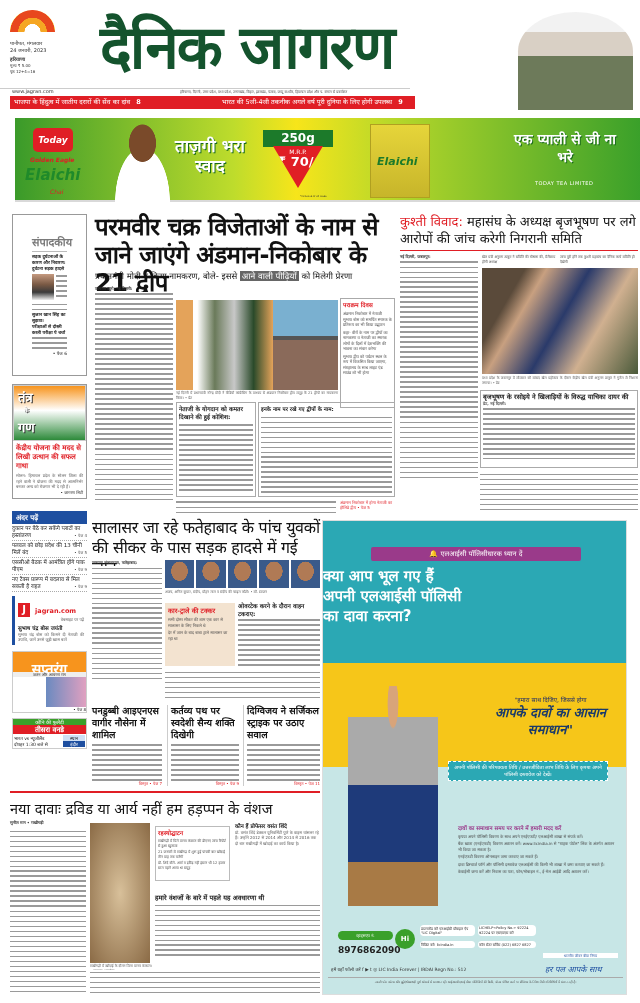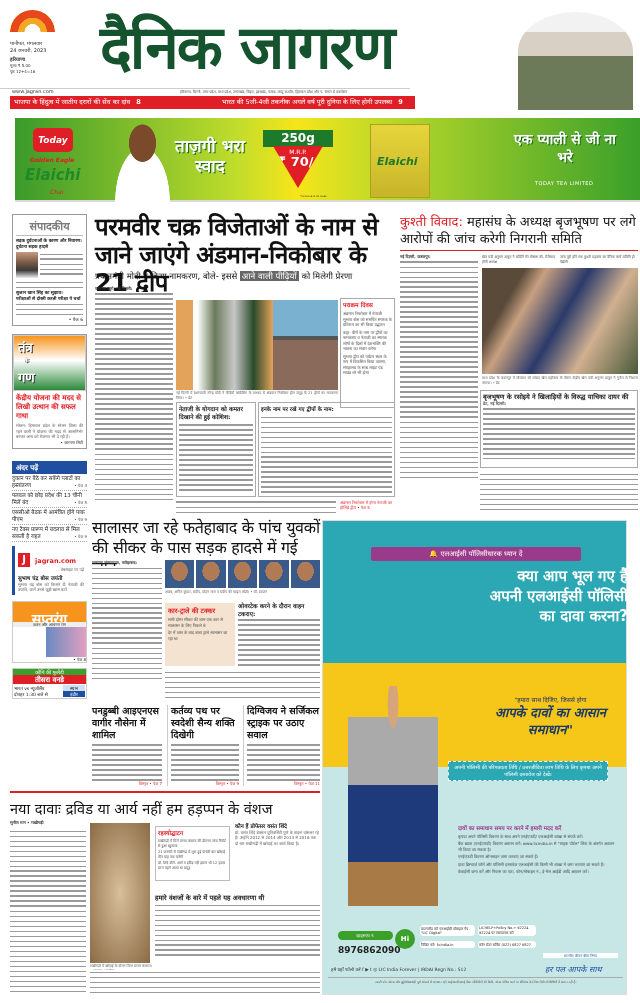--- a/index.html
+++ b/index.html
@@ -27,21 +27,21 @@
 .ad .pack{left:248px;top:12px;width:70px;height:17px;background:#1c7a2a;color:#fff;font-weight:900;font-size:12px;line-height:17px;text-align:center}
 .ad .mrp{left:258px;top:28px;width:50px;height:42px;background:#e01e25;clip-path:polygon(0 0,100% 0,50% 100%);color:#fff;font-size:6px;text-align:center;padding-top:2px}
 .ad .mrp b{display:block;font-size:13px;line-height:14px}
 .ad .incl{left:285px;top:77px;font-size:2.5px;color:#333}
 .ad .packet{left:355px;top:6px;width:60px;height:74px;background:linear-gradient(#e6d53a,#c7b52a);border:1px solid #b0a020}
 .ad .packet span{position:absolute;left:6px;top:30px;color:#1c7a2a;font-weight:900;font-size:11px;font-style:italic}
 .ad .slogan{left:495px;top:12px;color:#fff;font-size:14px;font-weight:900;text-shadow:1px 1px 0 #1a6a1a;line-height:18px;width:110px;text-align:center}
 .ad .company{left:520px;top:62px;color:#fff;font-size:5px;letter-spacing:.5px}
 
 .leftcol{left:12px;top:214px;width:75px}
-.box{border:1px solid #999;padding:3px}
+.box{border:1px solid #999;padding:19px}
 .sampad{font-size:11px;font-weight:700;color:#7a7a7a;text-align:center;border-bottom:1px solid #bbb;padding-bottom:2px}
 .sub{font-size:4.5px;font-weight:700;color:#222;line-height:6px}
 .photo{background:linear-gradient(#c59a80,#7a5a45 40%,#3a3a3a 70%,#eee);}
 .tantra{background:linear-gradient(#f7941d,#fff 45%,#2d8a3a);height:56px;position:relative;border:1px solid #ccc}
 .tantra span{position:absolute;color:#fff;font-weight:900;font-size:13px;text-shadow:1px 1px 0 #333}
 .green-title{color:#e01e25;font-size:7px;font-weight:700;line-height:9px}
 .andar{background:#1e4fa0;color:#fff;font-size:7px;font-weight:700;padding:2px 4px}
 .andar-item{font-size:5.5px;line-height:7px;color:#222;border-bottom:1px dotted #aaa;padding:1px 0}
 .andar-item em{font-style:normal;color:#555;font-size:4px;float:right}
 .jagran{border-left:3px solid #1e4fa0;padding:2px 3px}
@@ -62,21 +62,21 @@
 .hl2{left:92px;top:518px;font-size:16px;line-height:20px;color:#111;width:230px;letter-spacing:-0.3px}
 .faces{left:165px;top:560px;width:155px;height:28px;display:flex;gap:2px}
 .faces div{flex:1;background:radial-gradient(ellipse at 50% 40%,#b07a55 0 40%,#3a5a8a 41%)}
 .carbox{left:165px;top:603px;width:70px;height:63px;background:#f3e3d0;padding:3px}
 .carbox h4{color:#e01e25;font-size:6.5px}
 .subhl{font-size:9.5px;line-height:12px;color:#111;font-weight:700}
 .divider-red{height:2px;background:#e01e25}
 
 .lic{left:322px;top:520px;width:305px;height:475px;background:linear-gradient(180deg,#2ba8b4 0 30%,#f6c619 30% 52%,#c7e6e6 52% 100%);border:1px solid #ddd}
 .lic .badge{left:48px;top:26px;width:210px;height:14px;background:#9a3a8a;color:#fff;font-size:7px;line-height:14px;text-align:center;border-radius:2px}
-.lic .q{left:0;width:305px;text-align:right;color:#fff;font-weight:700;font-size:15px;line-height:20px}
+.lic .q{left:0;width:305px;text-align:left;color:#fff;font-weight:700;font-size:15px;line-height:20px}
 .lic .quote{left:155px;top:175px;width:145px;color:#1a2a6a;font-size:6px;text-align:center}
 .lic .quote b{display:block;font-size:13px;font-style:italic;line-height:17px;color:#1a3a6a}
 .lic .note{left:125px;top:240px;width:160px;background:#2ba8b4;color:#fff;font-size:5px;line-height:7px;text-align:center;padding:2px;border:1px dashed #fff}
 .lic .person{left:25px;top:165px;width:90px;height:220px;background:radial-gradient(ellipse at 50% 8%,#d8a47a 0 8%,transparent 9%),linear-gradient(180deg,transparent 0 14%,#aaa 14% 45%,#1e3a7a 45% 80%,#a87a45 80%)}
 .lic .help{left:135px;top:305px;width:160px;font-size:4px;line-height:5.5px;color:#444}
 .lic .help h5{color:#9a3a8a;font-size:5.5px}
 .lic .phone{left:15px;top:424px;font-size:9px;font-weight:900;color:#222}
 .lic .green{left:15px;top:410px;width:55px;height:9px;background:#3aa02a;color:#fff;font-size:4px;line-height:9px;text-align:center;border-radius:5px}
 .lic .hi{left:72px;top:408px;width:20px;height:20px;border-radius:50%;background:#3aa02a;color:#fff;font-size:7px;font-weight:700;text-align:center;line-height:20px}
 .lic .logo{left:220px;top:398px;width:75px;height:40px;background:linear-gradient(90deg,#1e4fa0 0 35%,#f6c619 35%);color:#1e4fa0;font-weight:900;font-size:19px;text-align:right;padding-right:6px;line-height:35px}

